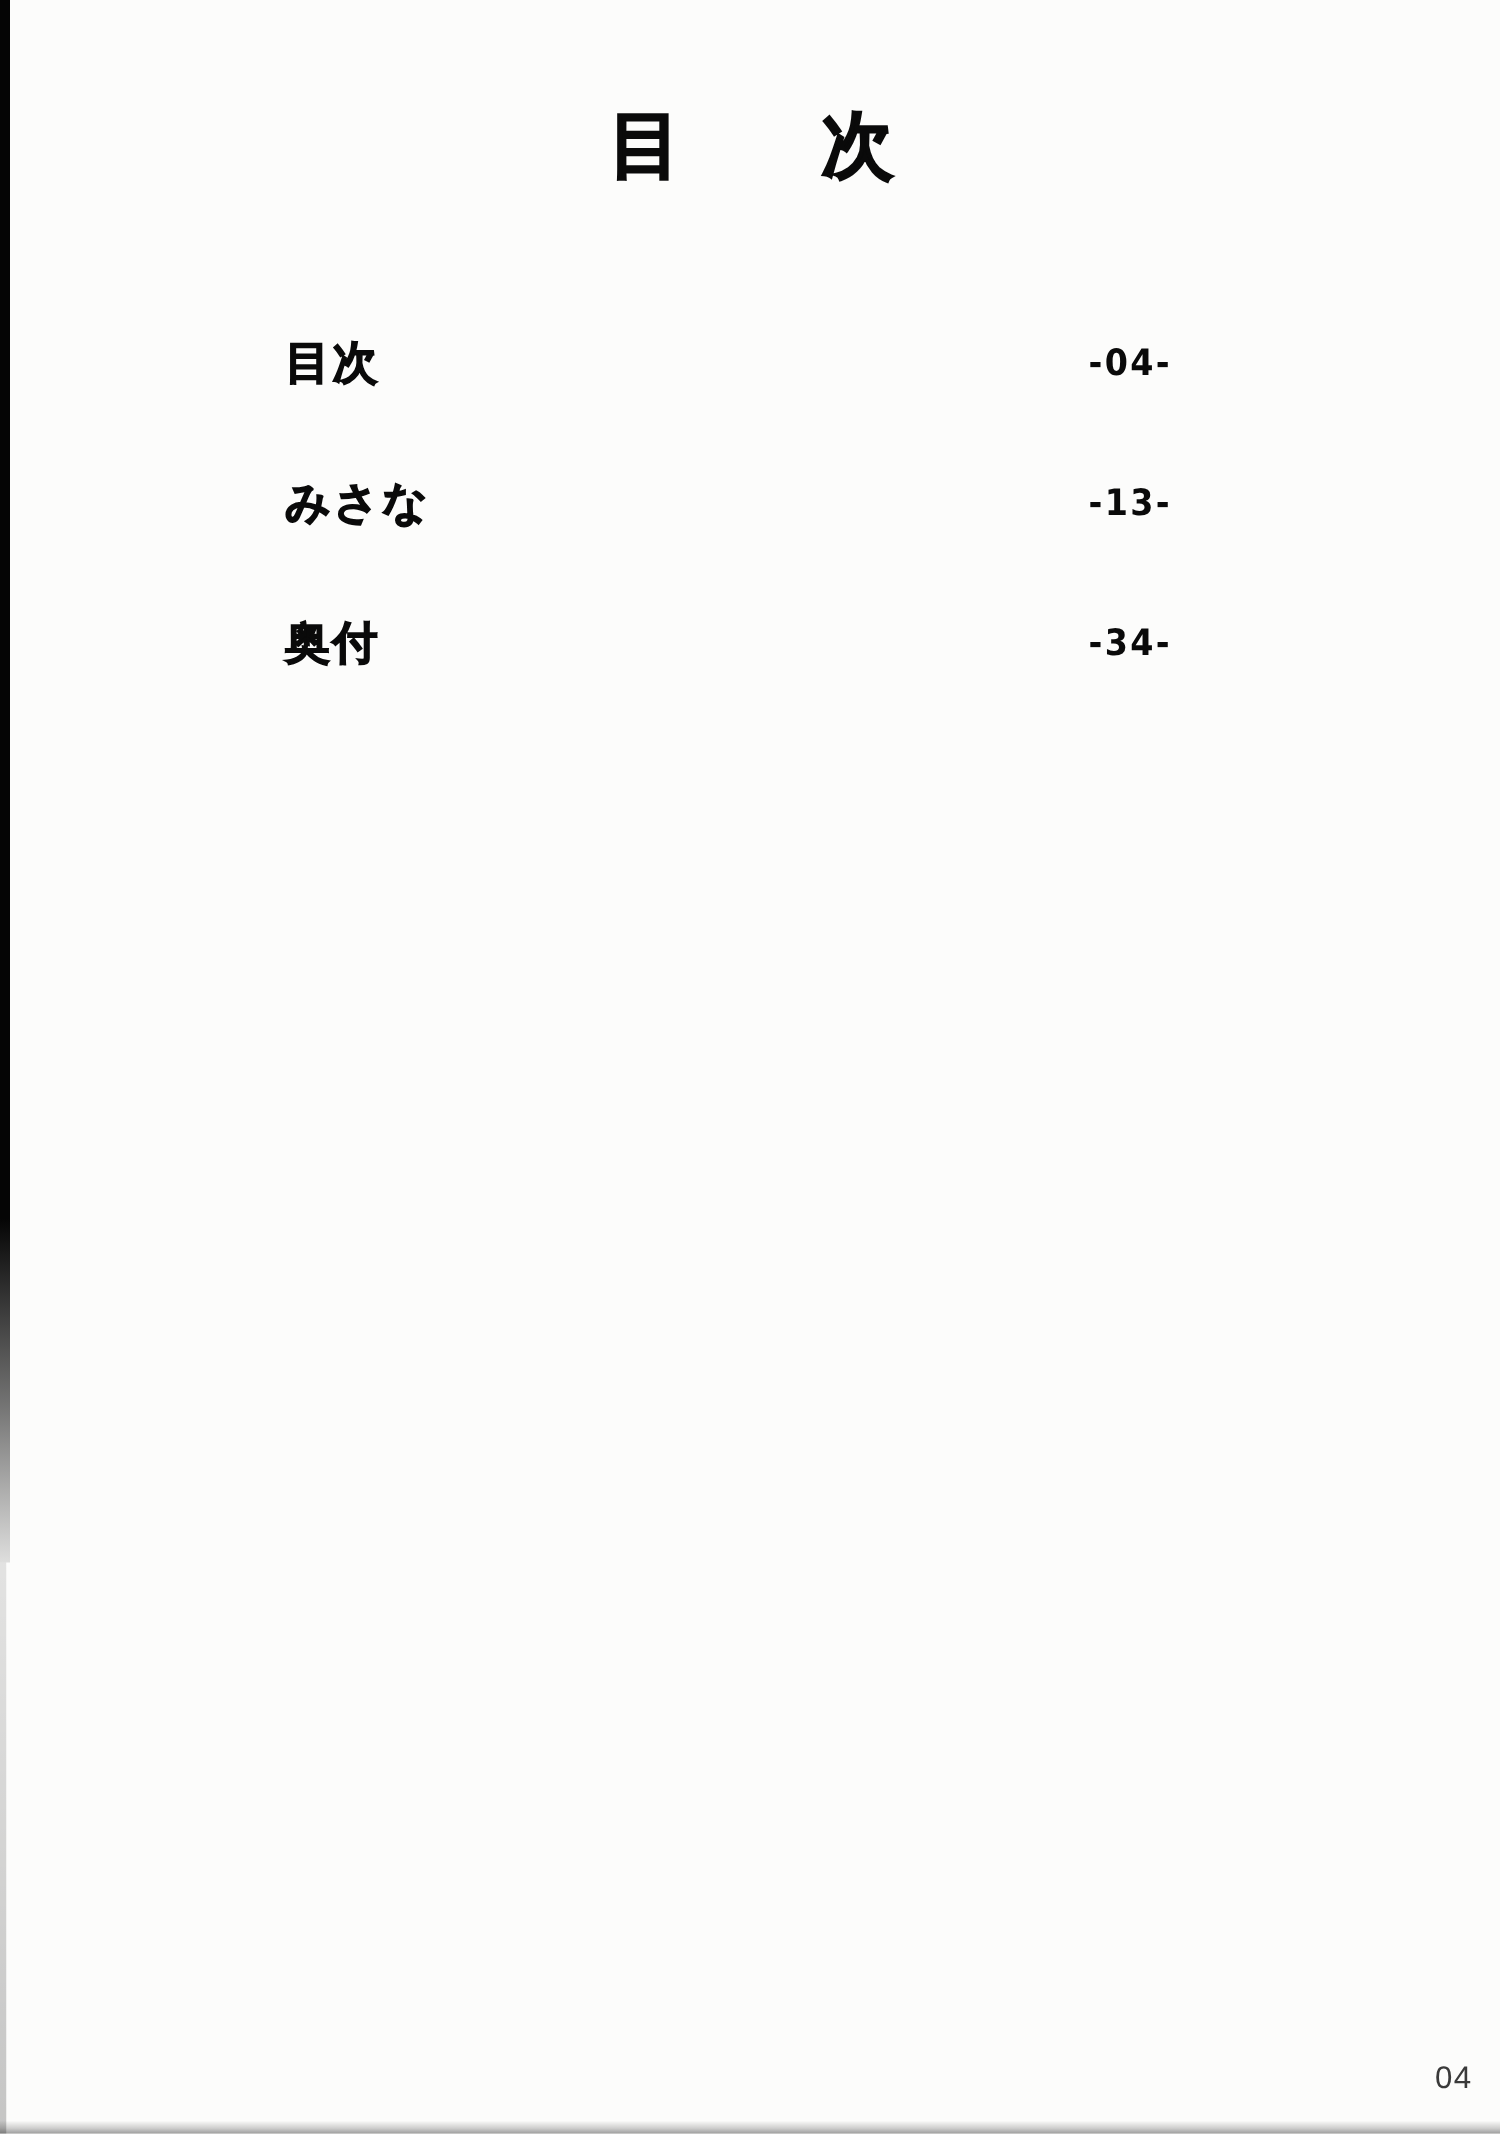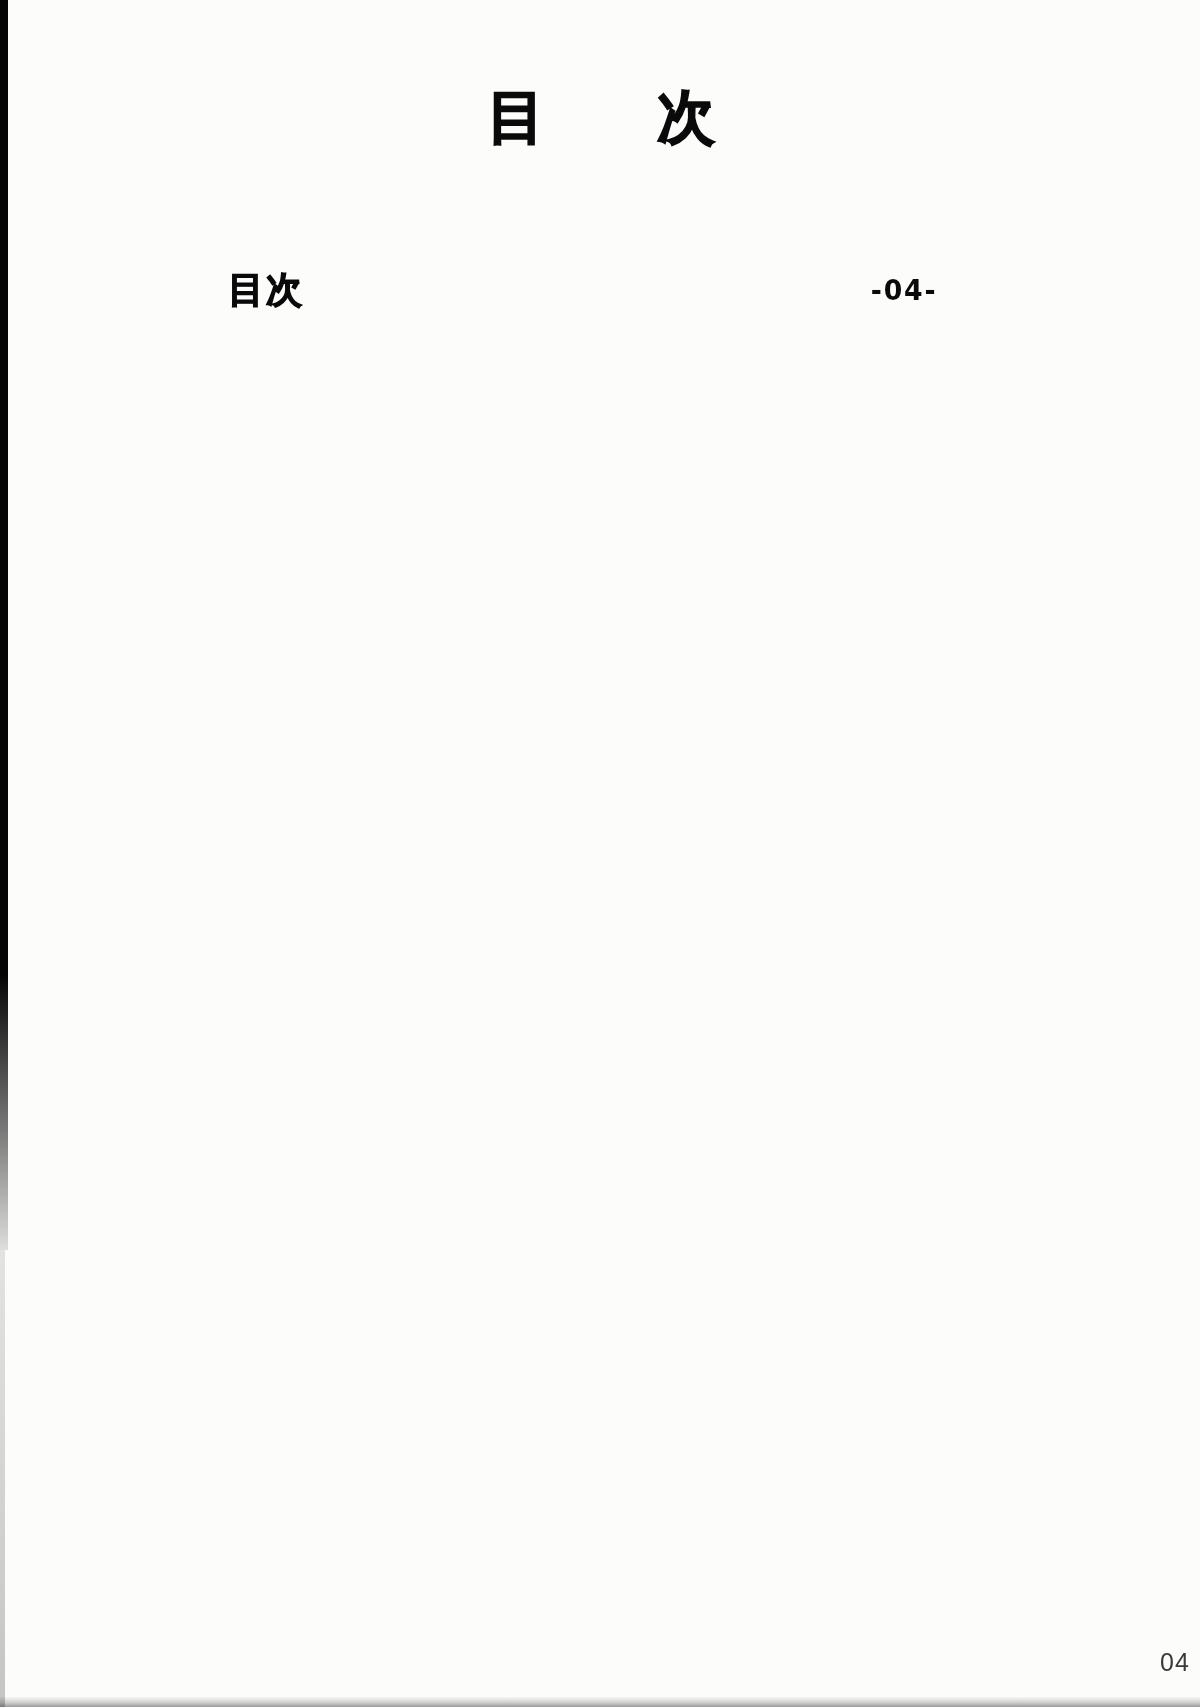--- a/index.html
+++ b/index.html
@@ -90,32 +90,39 @@
 
   
   .folio {
     position: absolute;
     left: 1148px;
     top: 1648px;
     font-size: 25px;
     font-weight: 400;
     color: #3a3a3a;
     letter-spacing: 1px;
-    margin-left: 12px;
   }
 </style>
 </head>
 <body>
 
 <div class="edge-left"></div>
 <div class="edge-left-faint"></div>
 <div class="edge-bottom"></div>
 
 <div class="doc-title">目次</div>
 
 <div class="toc">
   <div class="toc-row">
     <span class="toc-label">目次</span>
     <span class="toc-page">-04-</span>
   </div>
+  <div class="toc-row">
+    <span class="toc-label">みさな</span>
+    <span class="toc-page">-13-</span>
+  </div>
+  <div class="toc-row">
+    <span class="toc-label">奥付</span>
+    <span class="toc-page">-34-</span>
+  </div>
 </div>
 
 <div class="folio">04</div>
 
 </body></html>

